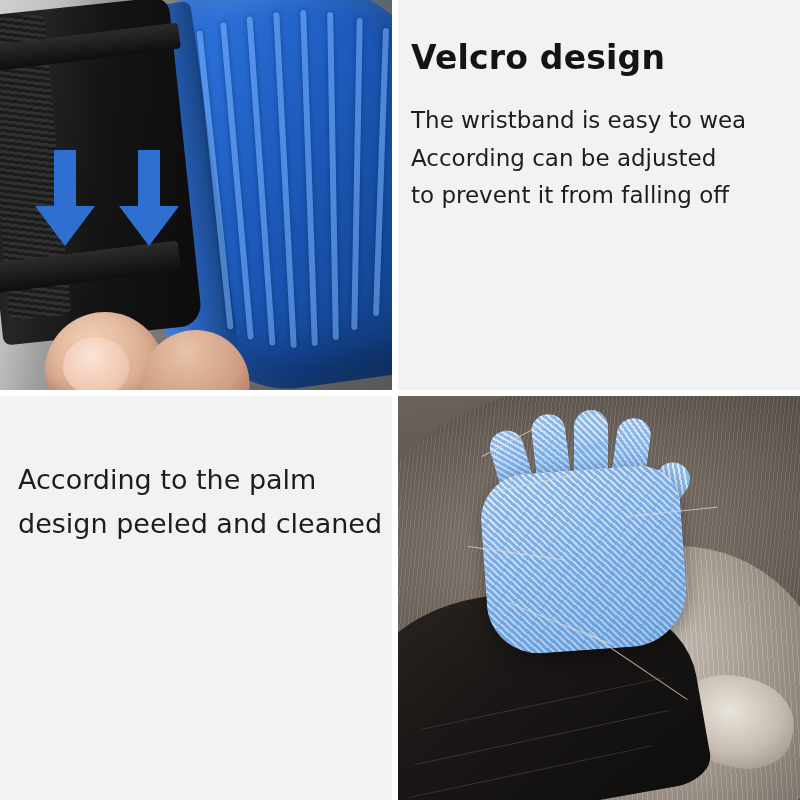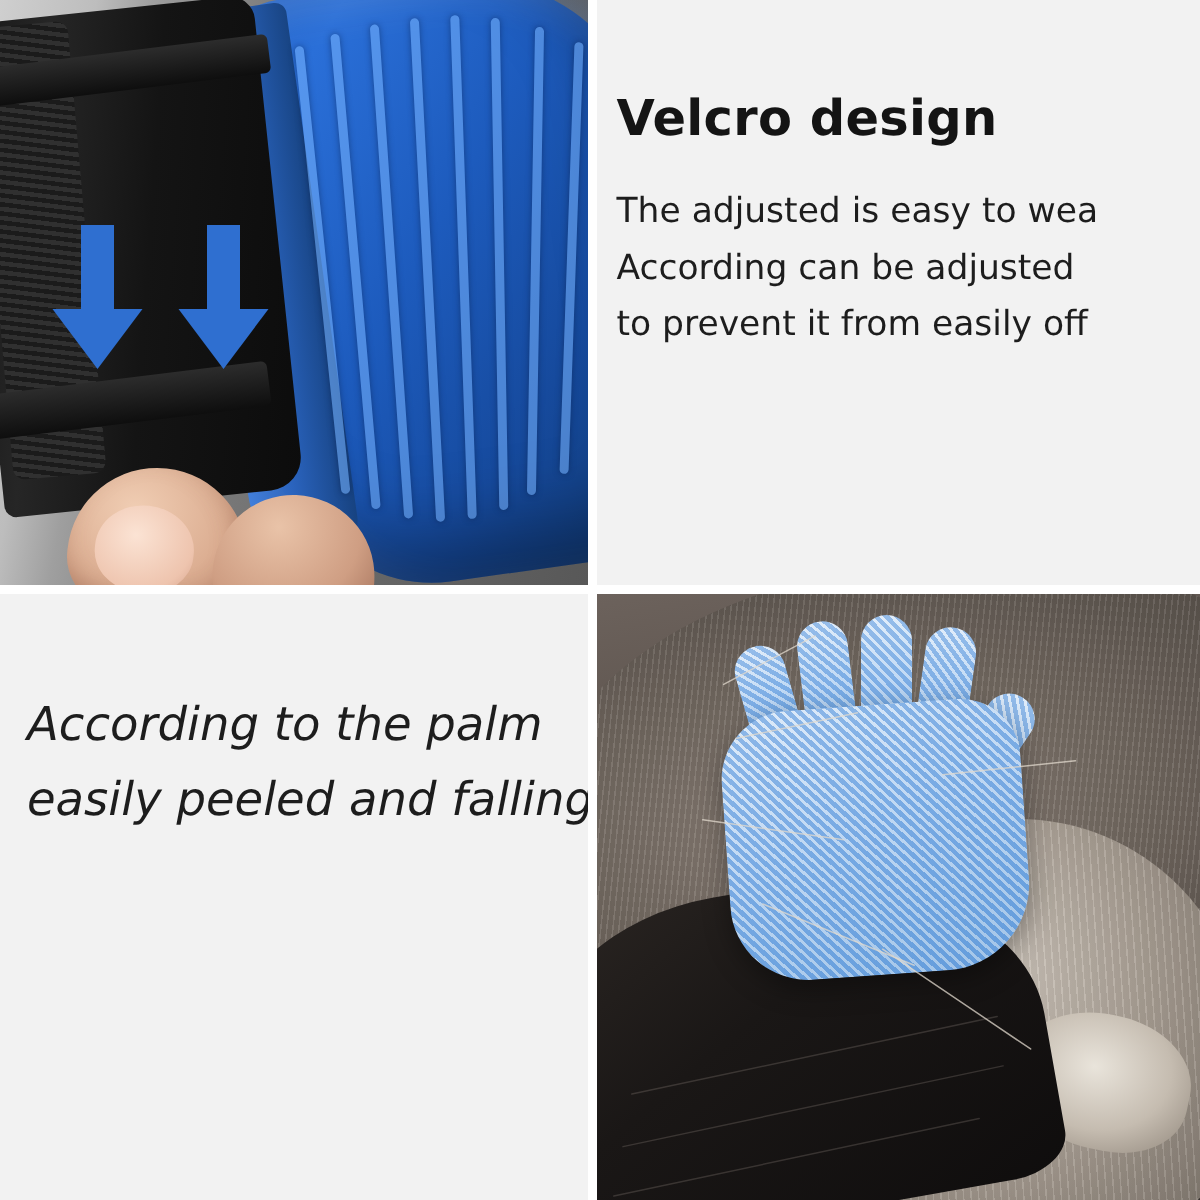--- a/index.html
+++ b/index.html
@@ -30,41 +30,41 @@
   .q-bl { left: 0px;   top: 396px; width: 392px; height: 404px; }
   .q-br { left: 398px; top: 396px; width: 402px; height: 404px; }
 
   
   .text-panel {
     background: #f2f2f2;
     width: 100%;
     height: 100%;
     box-sizing: border-box;
   }
-  .q-tr .text-panel { padding: 61px 0 0 13px; }
+  .q-tr .text-panel { padding: 40px 0 0 13px; }
   .q-bl .text-panel { padding: 62px 0 0 18px; }
 
   .headline {
     font-size: 33px;
     font-weight: bold;
     color: #141414;
     letter-spacing: 0.2px;
     line-height: 1.1;
     margin: 0 0 26px 0;
     white-space: nowrap;
   }
   .q-bl .headline { font-size: 32px; margin-bottom: 38px; }
 
   .body-line {
     font-size: 23px;
     color: #1d1d1d;
     line-height: 1.62;
     white-space: nowrap;
   }
-  .q-bl .body-line { font-size: 31px; line-height: 1.62; font-style: italic; }
+  .q-bl .body-line { font-size: 27px; line-height: 1.62; }
 
   
   .photo-tl {
     position: absolute;
     inset: 0;
     background:
       radial-gradient(ellipse 60% 45% at 78% 18%, #4f86d8 0%, rgba(79,134,216,0) 60%),
       linear-gradient(100deg, #cfcfcf 0%, #bdbdbd 14%, #9f9f9f 22%, #8d8d8d 30%, #7d7d7d 40%, #6f6f6f 55%, #636363 75%, #585858 100%);
   }
   
@@ -279,30 +279,30 @@
       <div class="thumb">
         <div class="nail"></div>
       </div>
       <div class="finger2"></div>
     </div>
   </div>
 
   <div class="quad q-tr">
     <div class="text-panel">
       <div class="headline">Velcro design</div>
-      <div class="body-line">The adjusted is easy to wea</div>
+      <div class="body-line">The wristband is easy to wea</div>
       <div class="body-line">According can be adjusted</div>
-      <div class="body-line">to prevent it from easily off</div>
+      <div class="body-line">to prevent it from falling off</div>
     </div>
   </div>
 
   <div class="quad q-bl">
     <div class="text-panel">
       <div class="body-line">According to the palm</div>
-      <div class="body-line">easily peeled and falling</div>
+      <div class="body-line">design peeled and cleaned</div>
     </div>
   </div>
 
   <div class="quad q-br">
     <div class="photo-br">
       <div class="fur-mass"></div>
       <div class="cat-body"></div>
       <div class="paw"></div>
 
       <div class="leather"></div>

